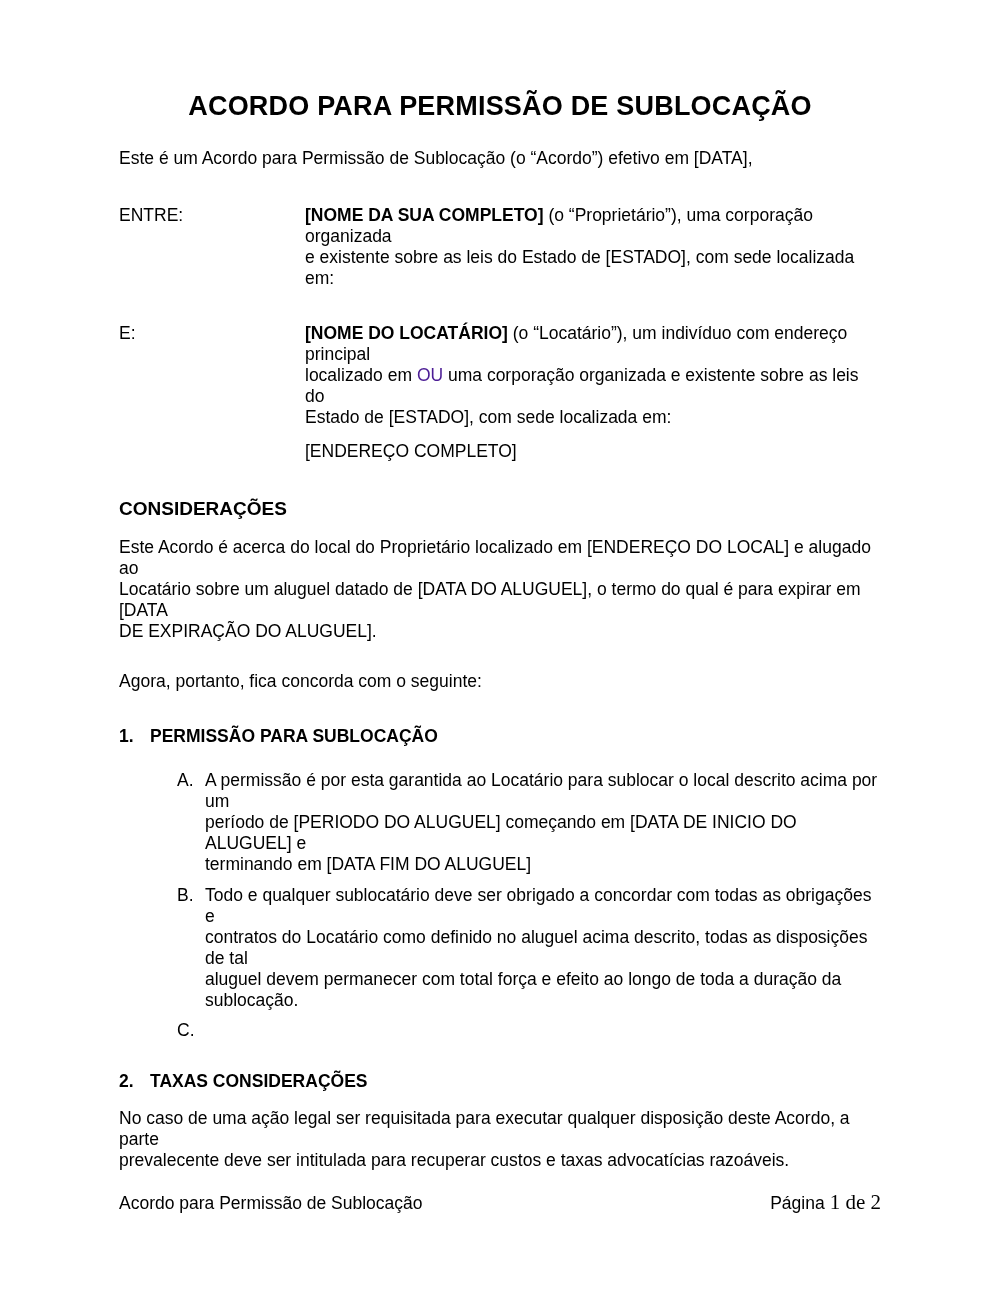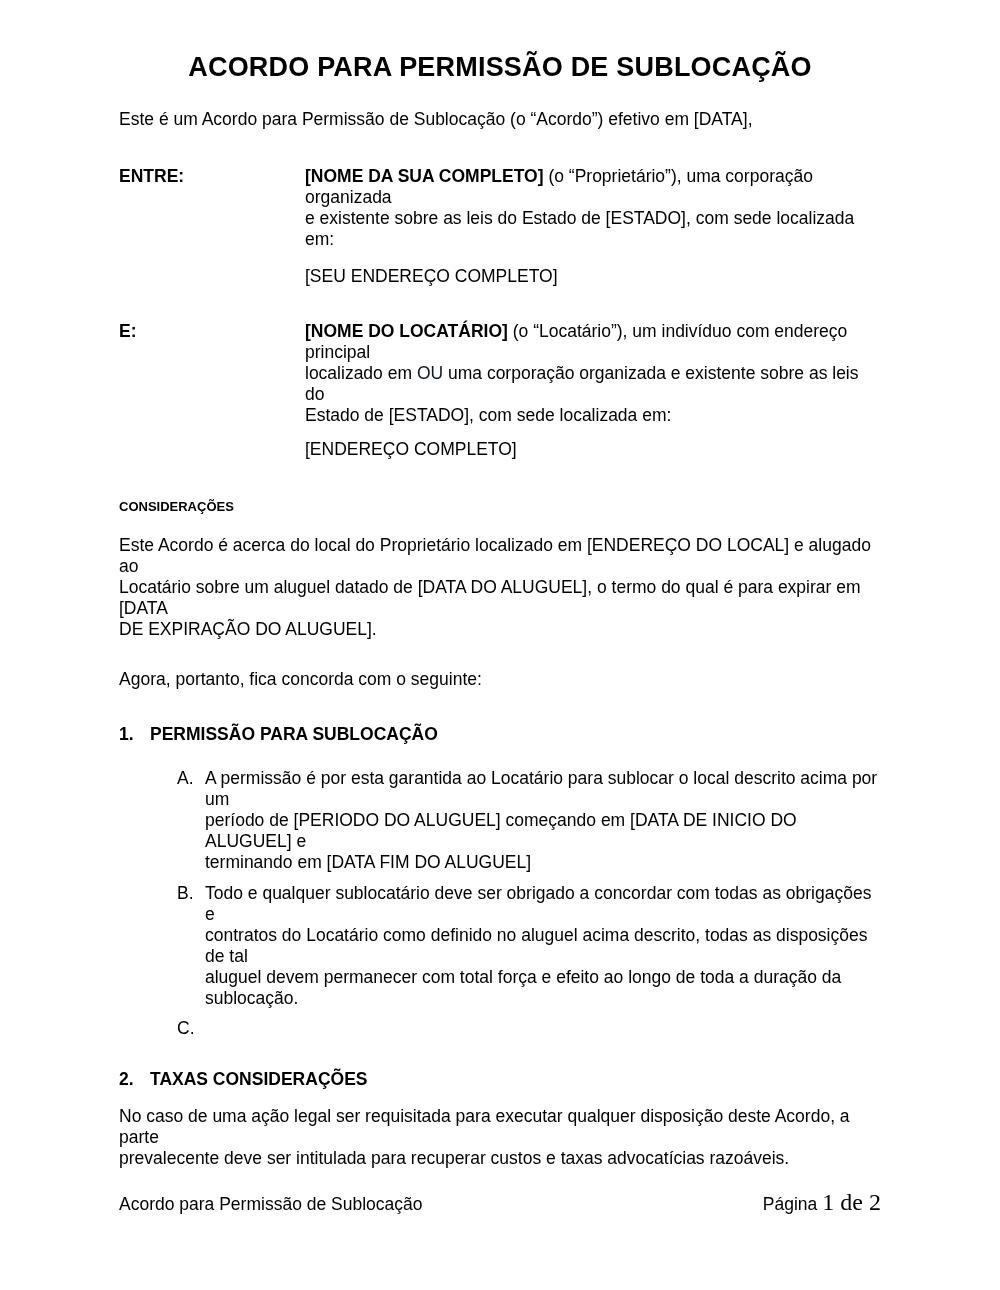--- a/index.html
+++ b/index.html
@@ -7,21 +7,21 @@
     padding: 0;
     background: #ffffff;
   }
   .page {
     position: relative;
     width: 1000px;
     height: 1290px;
     margin: 0 auto;
     background: #ffffff;
     box-sizing: border-box;
-    padding: 51px 119px 0 119px;
+    padding: 90px 119px 0 119px;
     font-family: "Liberation Sans", sans-serif;
     font-size: 17.5px;
     line-height: 21px;
     color: #000000;
     overflow: hidden;
   }
   .doc-title {
     margin: 0;
     text-align: center;
     font-size: 27px;
@@ -34,33 +34,33 @@
   }
   .party-row {
     display: flex;
     align-items: flex-start;
   }
   .party-row.entre { margin-top: 36px; }
   .party-row.e     { margin-top: 34px; }
   .party-label {
     width: 186px;
     flex-shrink: 0;
-    font-weight: bold;
+    font-weight: normal;
   }
   .party-content { flex: 1; }
   .party-desc { margin: 0; }
   .party-name { font-weight: bold; }
   .preline { white-space: pre-line; }
   .party-address { margin: 16px 0 0 0; }
   .party-address.addr2 { margin-top: 13px; }
-  .muted { color: #0f172a; }
+  .muted { color: #4c1d95; }
   .block-heading {
     margin: 36px 0 0 0;
     font-weight: bold;
-    font-size: 13px;
+    font-size: 19px;
   }
   .consid-body {
     margin: 18px 0 0 0;
     white-space: pre-line;
   }
   .agora-para {
     margin: 29px 0 16px 0;
   }
   .section-heading {
     display: flex;
@@ -95,39 +95,38 @@
     position: absolute;
     top: 1192px;
     left: 119px;
     right: 119px;
     display: flex;
     justify-content: space-between;
     align-items: baseline;
   }
   .footer-page-value {
     font-family: "Liberation Serif", serif;
-    font-size: 24px;
+    font-size: 21px;
     margin-left: 5px;
   }
 </style>
 </head>
 <body>
 
 <div class="page">
 
   <h1 class="doc-title">ACORDO PARA PERMISSÃO DE SUBLOCAÇÃO</h1>
 
   <p class="intro-para">Este é um Acordo para Permissão de Sublocação (o “Acordo”) efetivo em [DATA],</p>
 
   <div class="party-row entre">
     <div class="party-label">ENTRE:</div>
     <div class="party-content">
       <p class="party-desc"><span class="party-name">[NOME DA SUA COMPLETO]</span><span class="preline"> (o “Proprietário”), uma corporação organizada
 e existente sobre as leis do Estado de [ESTADO], com sede localizada em:</span></p>
-      <p class="party-address">[SEU ENDEREÇO COMPLETO]</p>
     </div>
   </div>
 
   <div class="party-row e">
     <div class="party-label">E:</div>
     <div class="party-content">
       <p class="party-desc"><span class="party-name">[NOME DO LOCATÁRIO]</span><span class="preline"> (o “Locatário”), um indivíduo com endereço principal
 localizado em </span><span class="muted">OU</span><span class="preline"> uma corporação organizada e existente sobre as leis do
 Estado de [ESTADO], com sede localizada em:</span></p>
       <p class="party-address addr2">[ENDEREÇO COMPLETO]</p>

